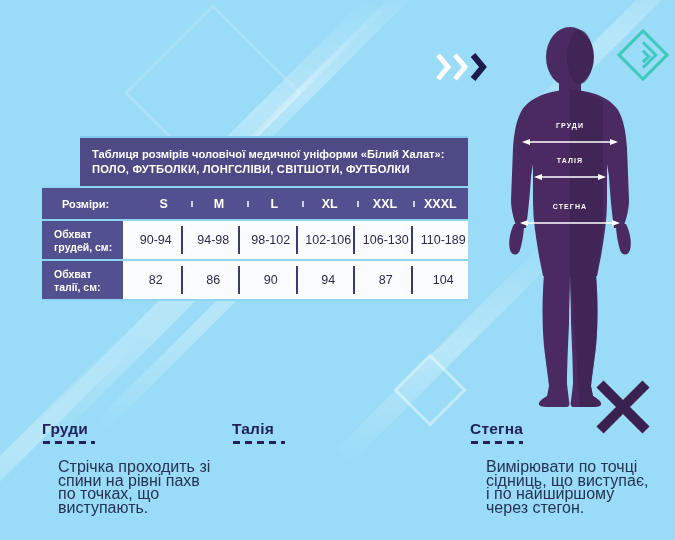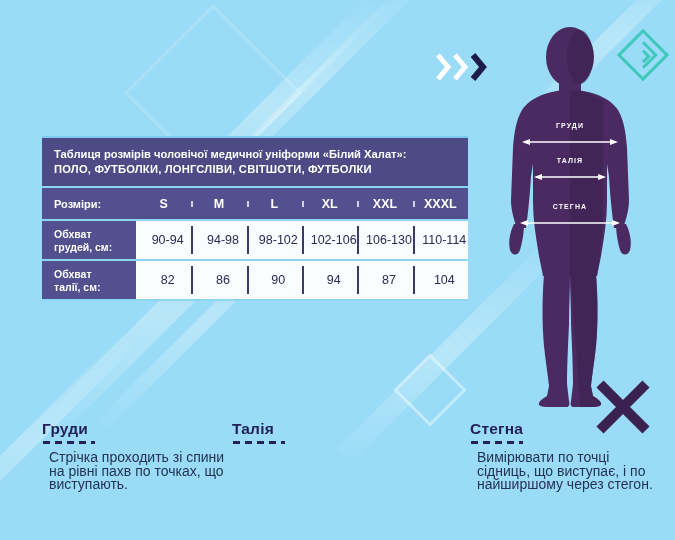--- a/index.html
+++ b/index.html
@@ -41,60 +41,61 @@
         text-align:center;white-space:nowrap;}
   .meas-line{position:absolute;height:8px;}
 
   
   .table-wrap{position:absolute;left:42px;top:136px;width:426px;}
   .tbl-title{
     background:#4e4a86;color:#ffffff;
     padding:9px 12px 10px 12px;
     font-size:11.2px;line-height:14.5px;font-weight:700;
     border-top:2px solid #7fc8ef;
+    margin-left:38px;
   }
   .tbl-title .l2{letter-spacing:.2px;}
   .tbl-head{
     display:flex;background:#53508f;height:31px;align-items:center;
     border-top:2px solid #8ed4f3;
   }
   .tbl-head .cell-label{
-    width:94px;color:#ffffff;font-size:11px;font-weight:700;padding-left:12px;box-sizing:border-box;
+    width:94px;color:#ffffff;font-size:11px;font-weight:700;padding-left:20px;box-sizing:border-box;
   }
   .tbl-head .cell-size{
     flex:1;text-align:center;color:#ffffff;font-size:12.5px;font-weight:700;
     position:relative;
   }
   .tbl-head .cell-size + .cell-size:before{
     content:"";position:absolute;left:0;top:4px;bottom:4px;width:2px;background:#cfd3ea;
   }
   .tbl-row{display:flex;min-height:38px;background:#fbfcff;border-top:2px solid #8ed4f3;}
   .tbl-row .rh{
-    width:94px;box-sizing:border-box;background:#53508f;color:#ffffff;
+    width:81px;box-sizing:border-box;background:#53508f;color:#ffffff;
     font-size:10.5px;font-weight:700;line-height:13px;
     padding:7px 0 0 12px;
   }
   .tbl-row .rc{
     flex:1;display:flex;align-items:center;justify-content:center;
     color:#2a2a52;font-size:12.5px;font-weight:400;position:relative;padding-left:8px;
   }
   .tbl-row .rc + .rc:before{
     content:"";position:absolute;left:0;top:5px;bottom:5px;width:2px;background:#3b3b6b;
   }
   .tbl-bottom{height:2px;background:#8ed4f3;}
 
   
   .notes{position:absolute;left:0;top:414px;width:675px;height:126px;}
   .note{position:absolute;}
   .note h3{
     margin:0;color:#22215a;font-size:15.5px;font-weight:700;letter-spacing:.2px;
   }
   .dashline{margin:3px 0 4px 1px;height:3px;width:52px;
     background:repeating-linear-gradient(to right,#22215a 0px,#22215a 7px,transparent 7px,transparent 12px);}
-  .note p{margin:7px;color:#253253;font-size:14px;line-height:13.6px;}
+  .note p{margin:16px;color:#253253;font-size:16px;line-height:13.6px;}
   .note-chest{left:42px;top:6px;width:190px;}
   .note-waist{left:232px;top:6px;width:236px;}
   .note-hips{left:470px;top:6px;width:200px;}
 </style>
 </head>
 <body>
 
 <div id="stage">
 
   <div class="bg-layer">
@@ -261,21 +262,21 @@
     <div class="tbl-row">
       <div class="rh">
         <div>Обхват</div>
         <div>грудей, см:</div>
       </div>
       <div class="rc">90-94</div>
       <div class="rc">94-98</div>
       <div class="rc">98-102</div>
       <div class="rc">102-106</div>
       <div class="rc">106-130</div>
-      <div class="rc">110-114</div>
+      <div class="rc">110-189</div>
     </div>
 
     <div class="tbl-row">
       <div class="rh">
         <div>Обхват</div>
         <div>талії, см:</div>
       </div>
       <div class="rc">82</div>
       <div class="rc">86</div>
       <div class="rc">90</div>

